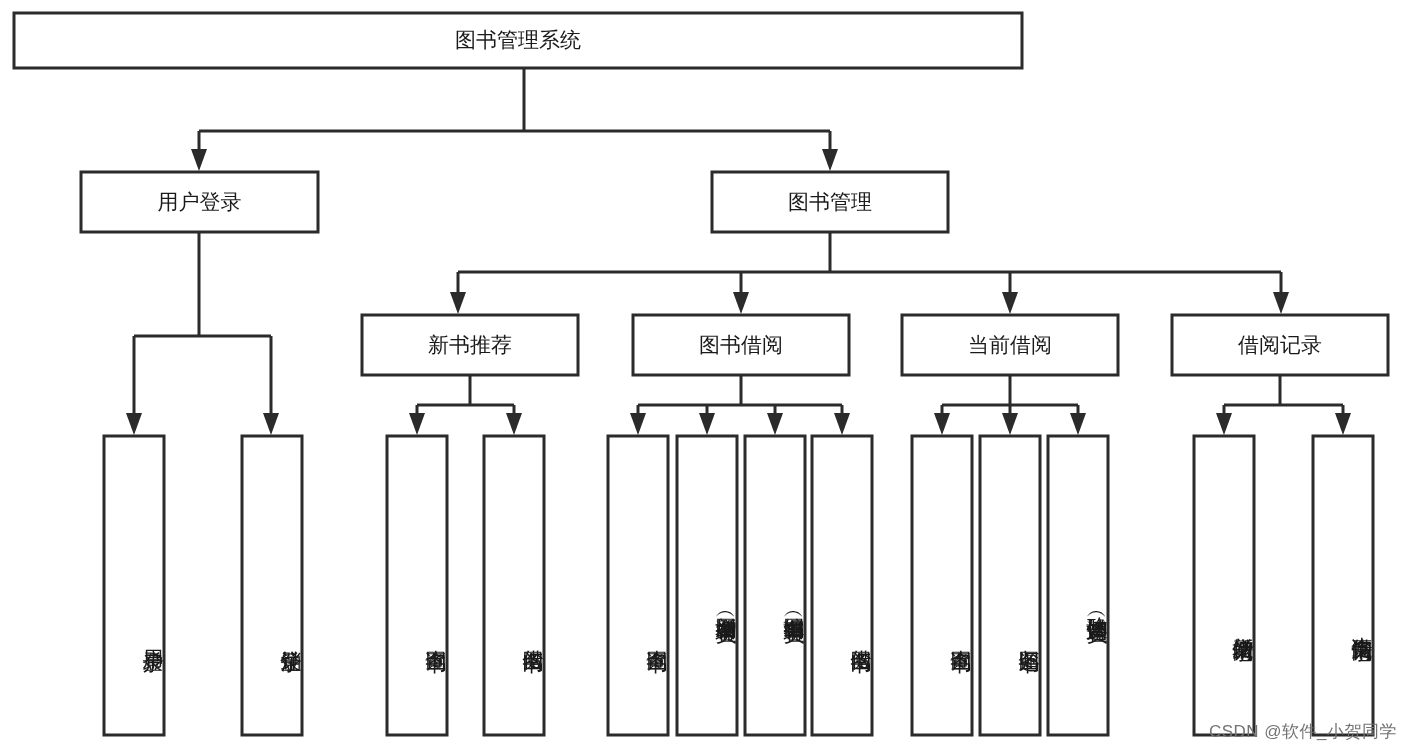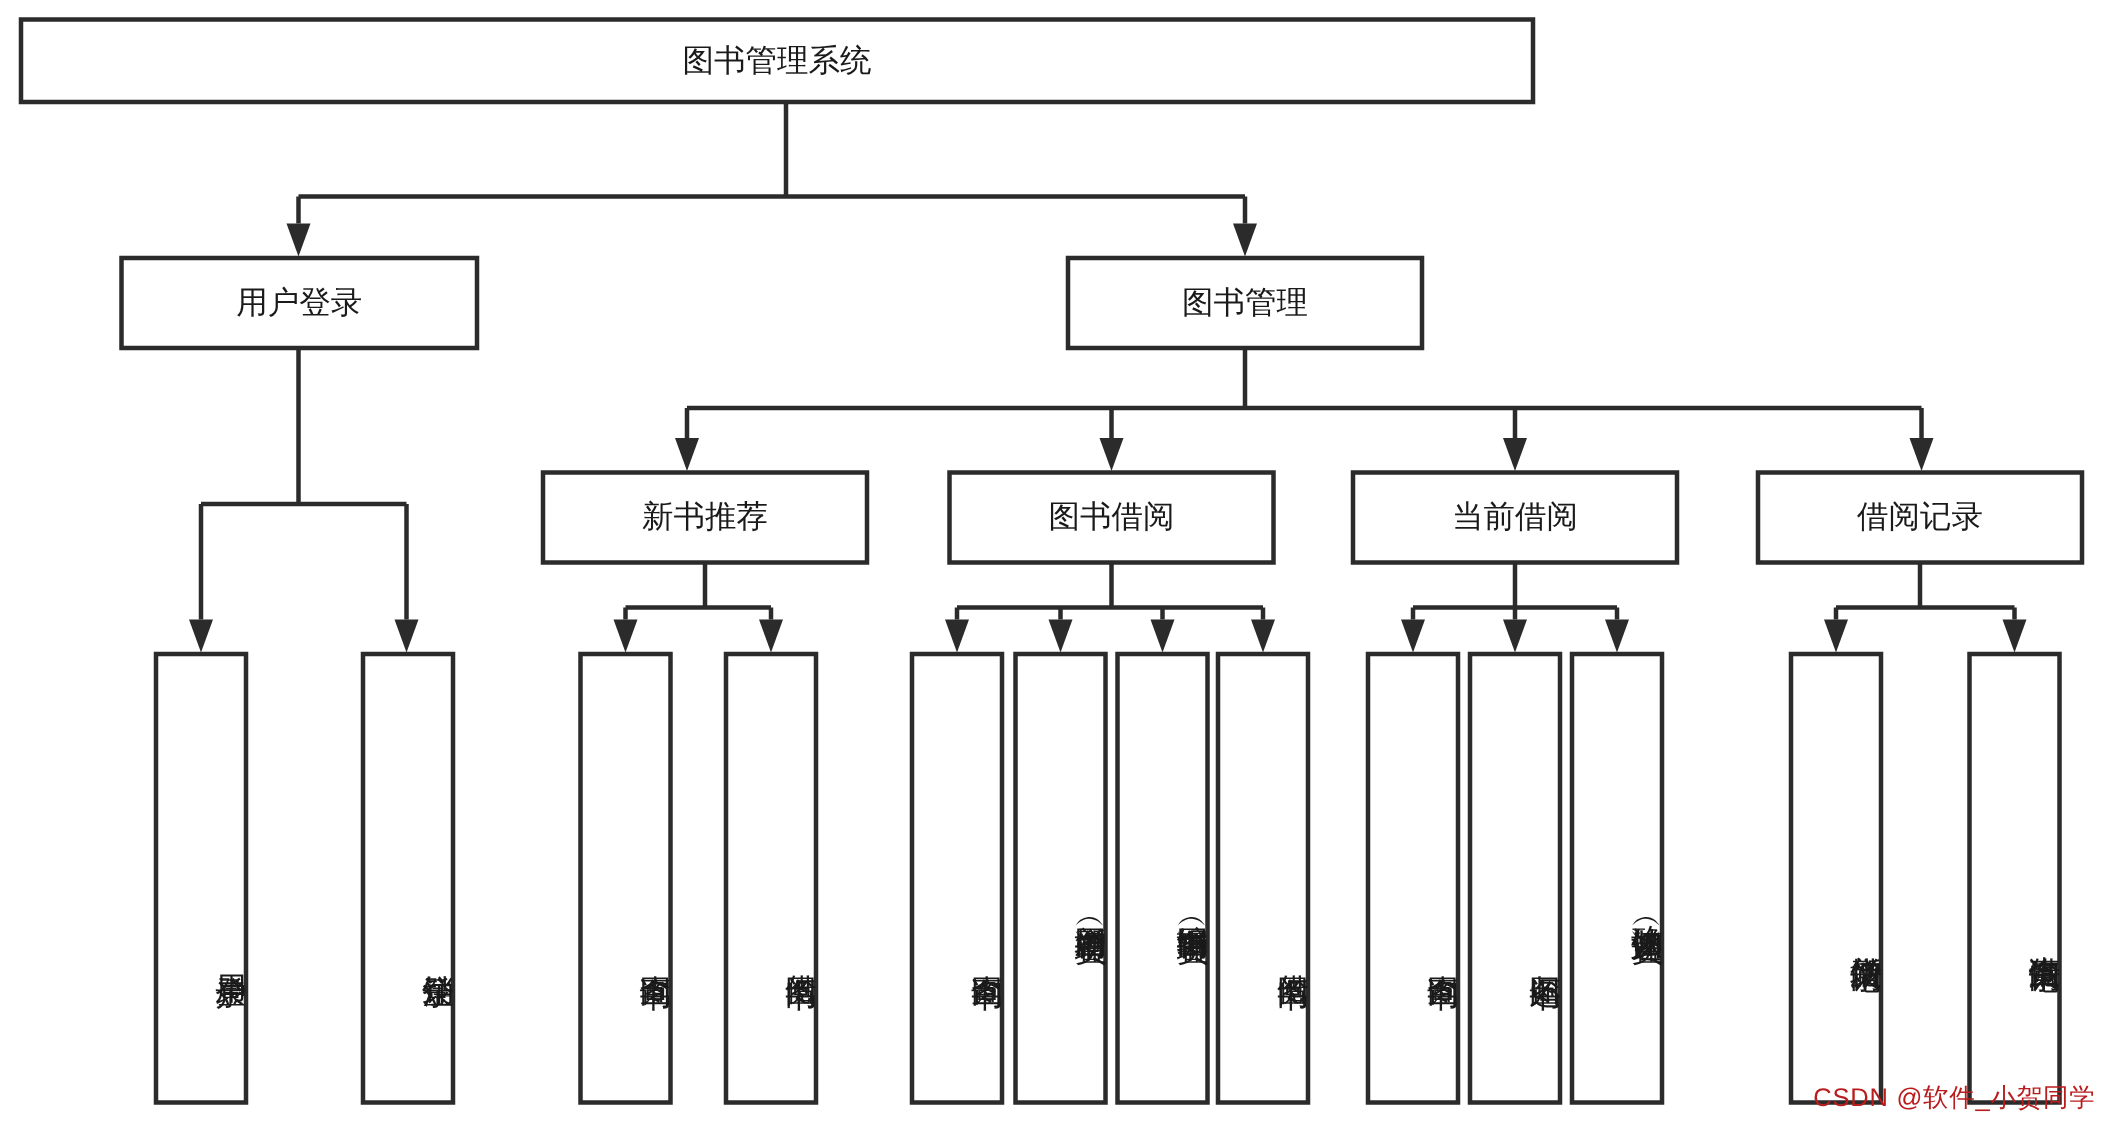--- a/index.html
+++ b/index.html
@@ -64,21 +64,21 @@
     justify-content: center;
     white-space: nowrap;
     pointer-events: none;
   }
   .watermark {
     position: absolute;
     right: 8px;
     bottom: 4px;
     font-family: "Liberation Sans", "DejaVu Sans", sans-serif;
     font-size: 17px;
-    color: #b91c1c;
+    color: #737373;
     letter-spacing: 0.5px;
     user-select: none;
   }
 </style>
 </head>
 <body>
 
 <div id="diagram-root">
   <svg class="diagram-canvas" id="diagram-svg" viewBox="0 0 1405 747" xmlns="http://www.w3.org/2000/svg">
       <g>

